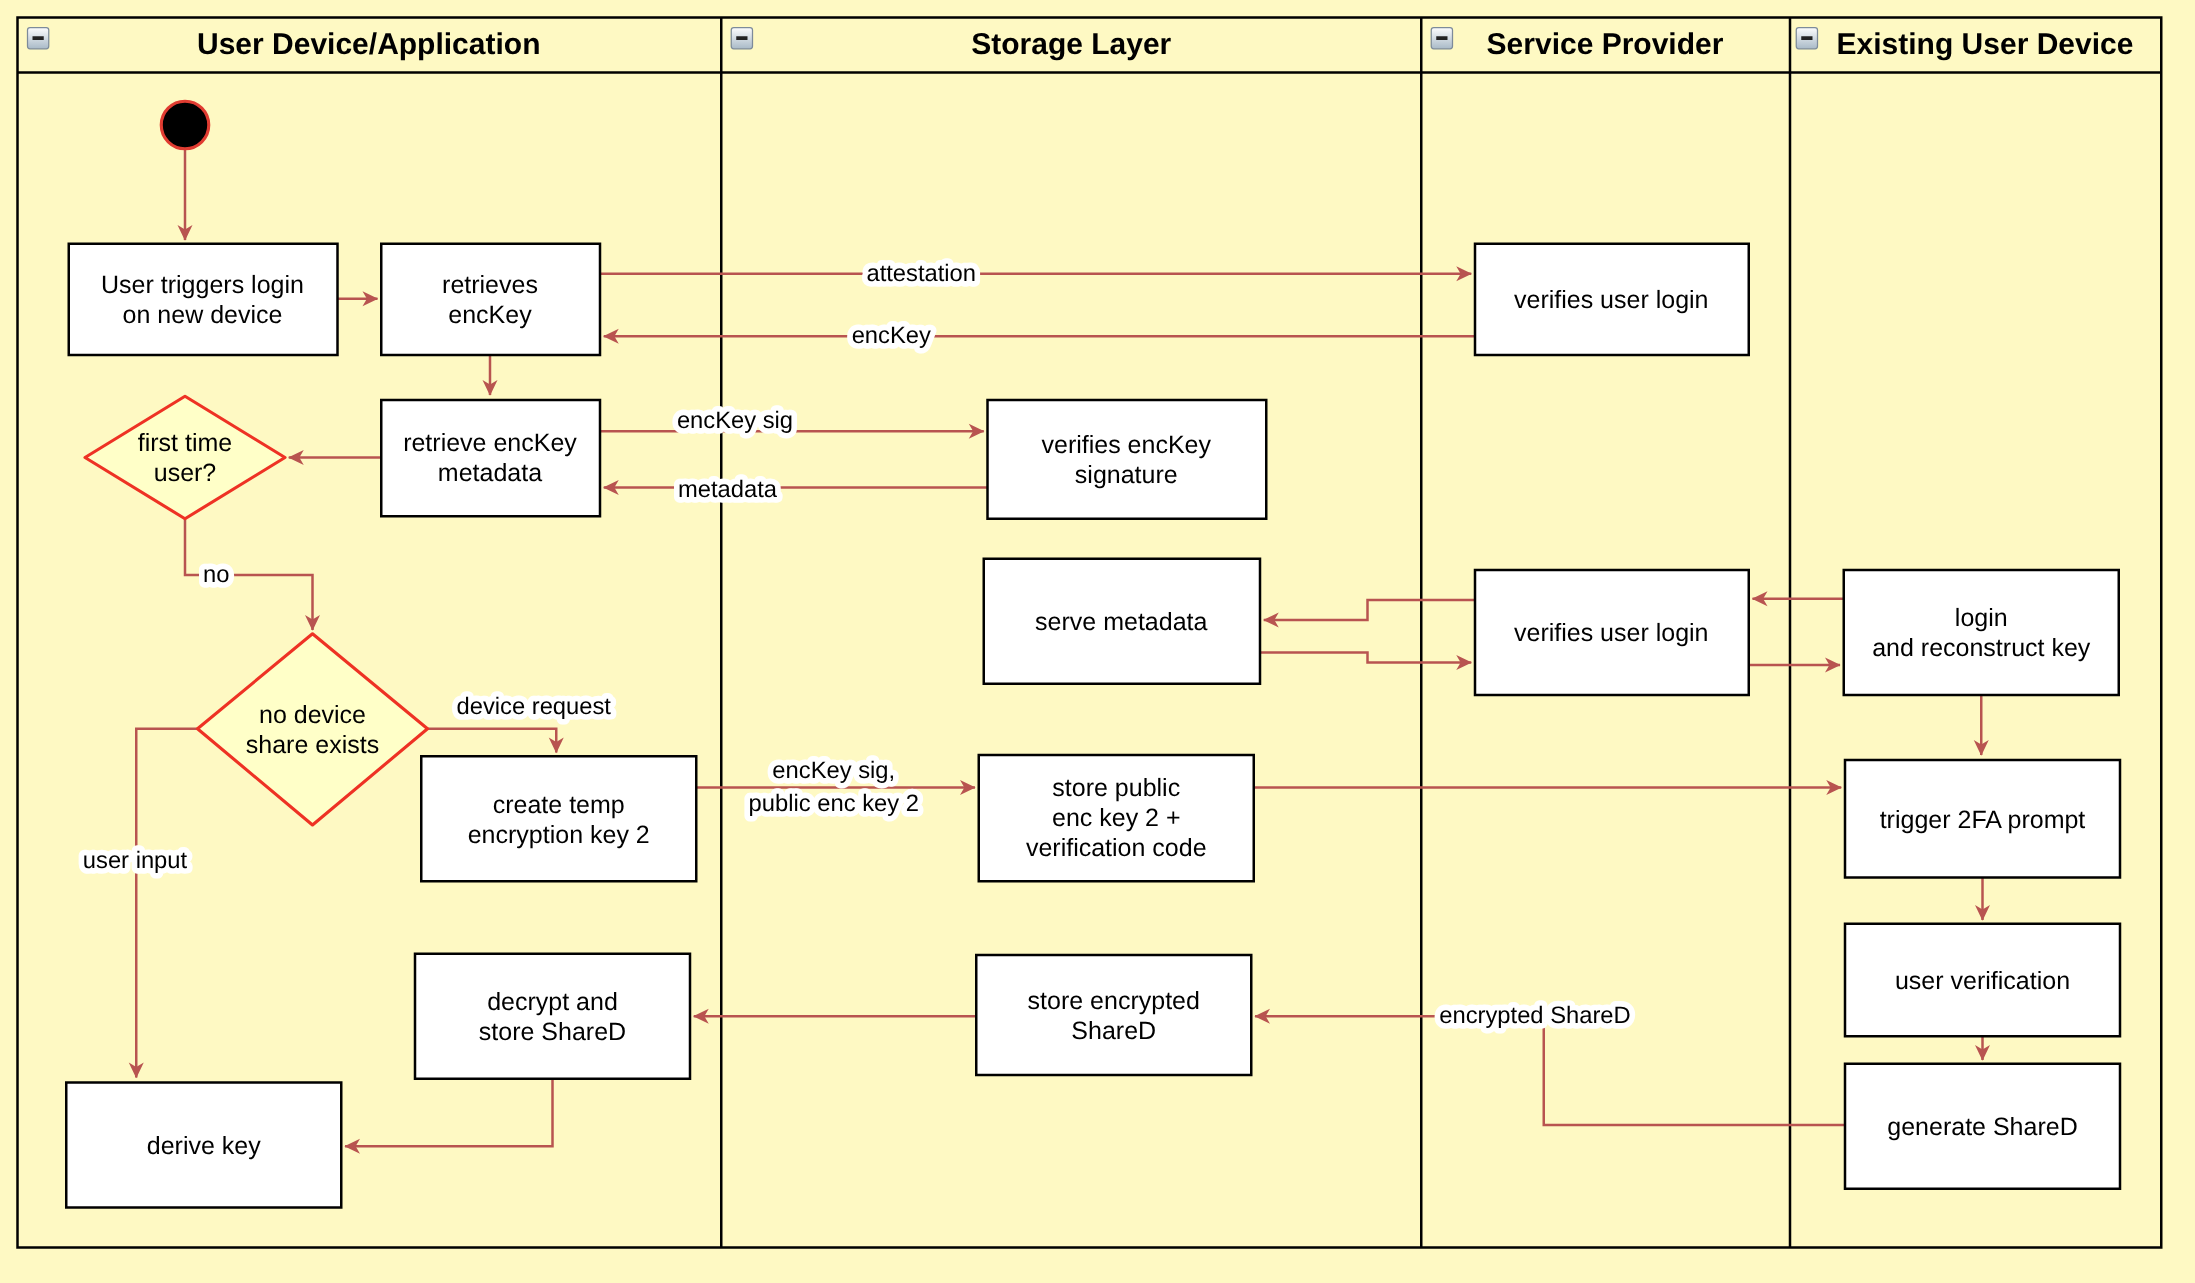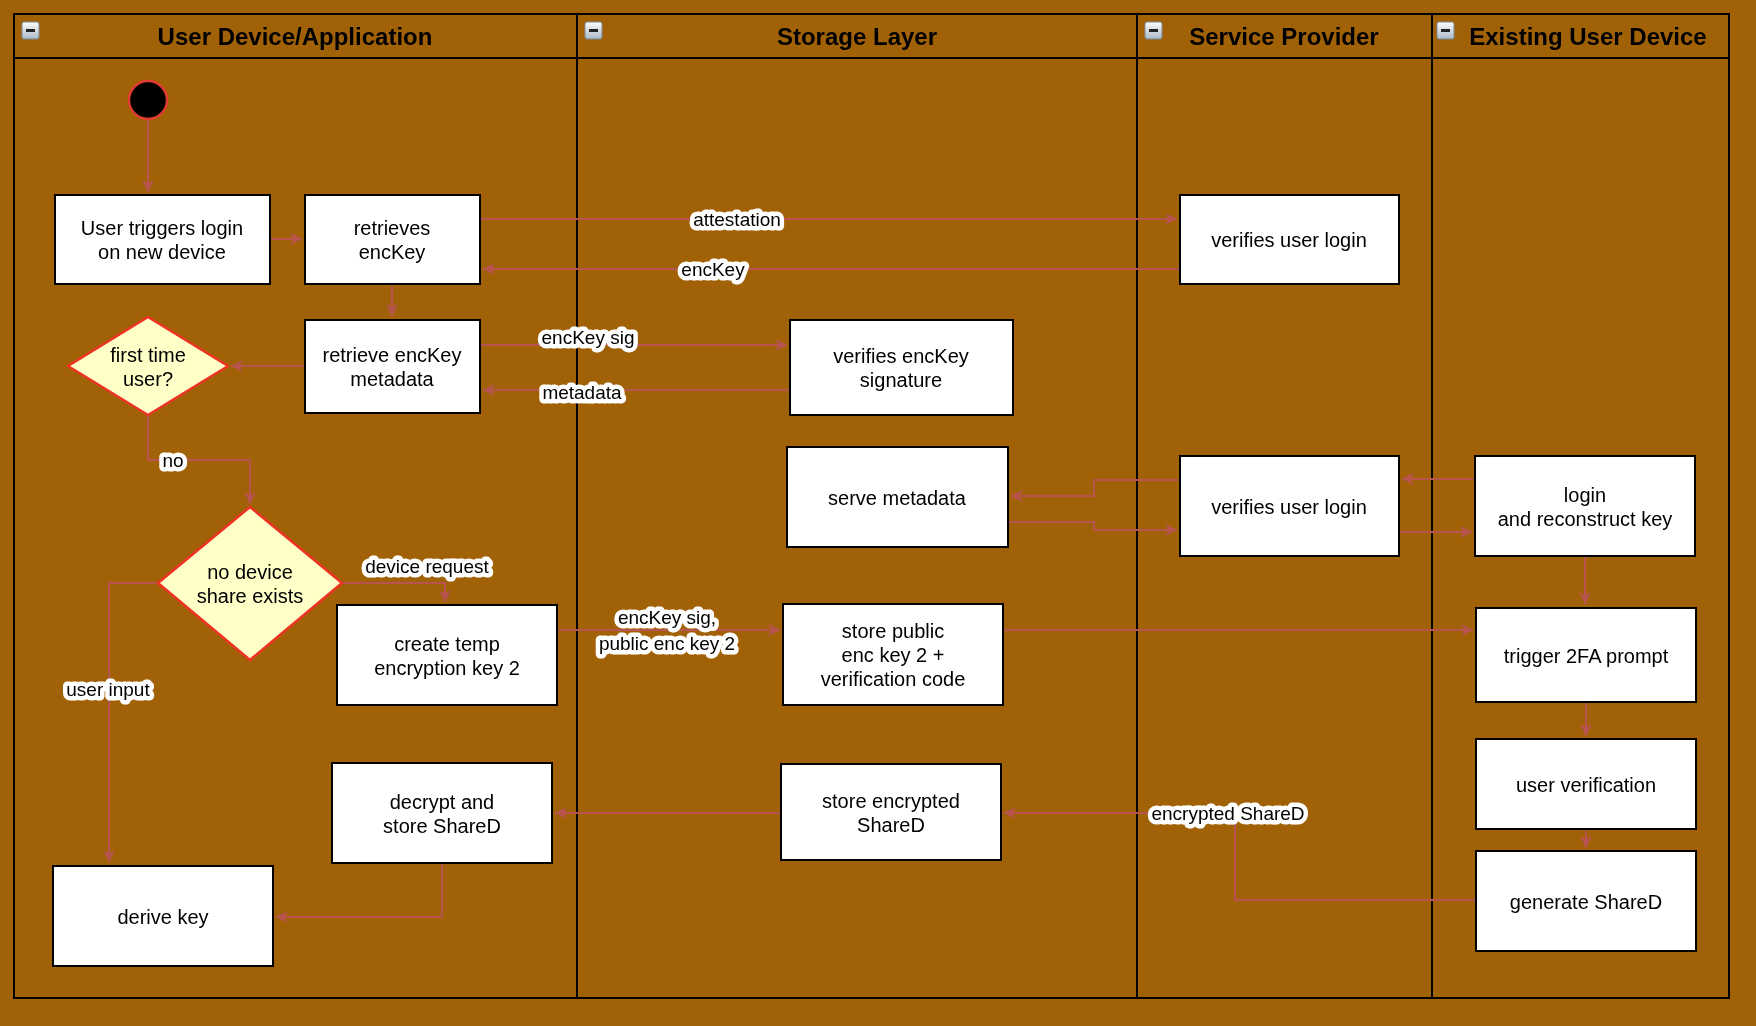--- a/index.html
+++ b/index.html
@@ -1,16 +1,16 @@
 <!DOCTYPE html>
 <html><head>
 <meta charset="utf-8">
 <style>
   html,body{margin:0;padding:0;background:#ffffff;}
-  .stage{position:relative;width:1756px;height:1026px;background:#a16207;font-family:"Liberation Sans",sans-serif;}
+  .stage{position:relative;width:1756px;height:1026px;background:#fef9c3;font-family:"Liberation Sans",sans-serif;}
   svg{display:block;}
   .lane-line{stroke:#000;stroke-width:2;fill:none;}
   .nodebox{fill:#ffffff;stroke:#000;stroke-width:2;}
   .decision{fill:#ffffc8;stroke:#ee3224;stroke-width:2.5;stroke-linejoin:round;}
   .edge{stroke:#b85450;stroke-width:2;fill:none;}
   .htext{font-size:24px;font-weight:bold;fill:#000;text-anchor:middle;dominant-baseline:central;}
   .ntext{font-size:20px;fill:#000;text-anchor:middle;dominant-baseline:central;}
   .etext{font-size:19px;fill:#000;text-anchor:middle;dominant-baseline:central;
          paint-order:stroke fill;stroke:#ffffff;stroke-width:9px;stroke-linejoin:round;}
   .icon-rect{fill:url(#icongrad);stroke:#7d8b9a;stroke-width:1;}

